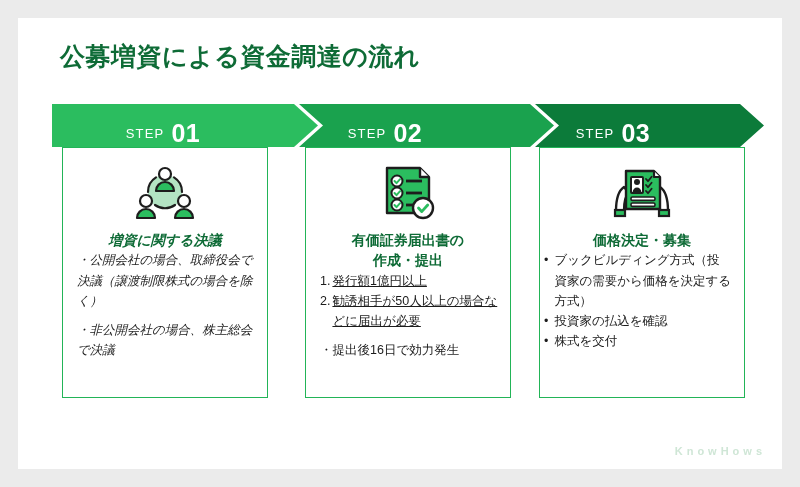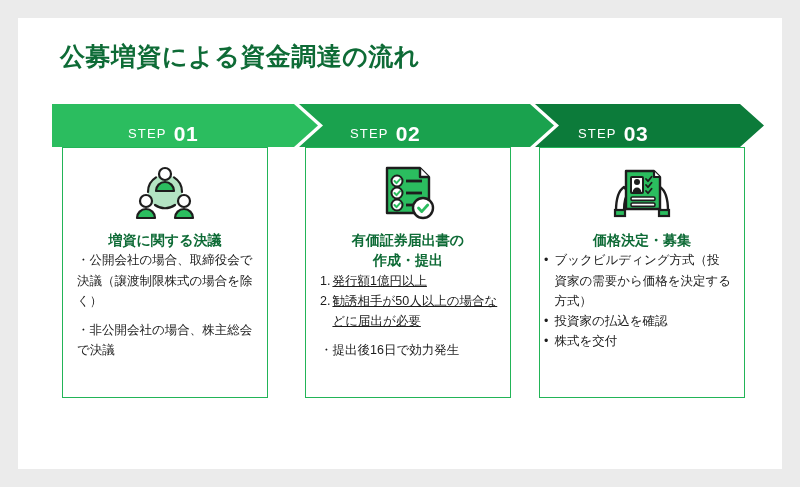--- a/index.html
+++ b/index.html
@@ -54,21 +54,21 @@
     gap: 7px;
     color: #ffffff;
     pointer-events: none;
   }
   .step-word {
     font-size: 13px;
     font-weight: normal;
     letter-spacing: 1.2px;
   }
   .step-num {
-    font-size: 21px;
+    font-size: 25px;
     font-weight: bold;
     letter-spacing: 0.5px;
   }
   .sl1 { left: 0px;   width: 222px; }
   .sl2 { left: 222px; width: 222px; }
   .sl3 { left: 450px; width: 222px; }
 
   
   .cards {
     position: absolute;
@@ -79,21 +79,21 @@
   }
   .card {
     position: absolute;
     top: 0;
     width: 206px;
     height: 251px;
     border: 1px solid #22b457;
     box-sizing: border-box;
     background: #ffffff;
   }
-  .card1 { left: 10px; }
+  .card1 { left: 10px; font-style: italic; }
   .card2 { left: 253px; }
   .card3 { left: 487px; }
 
   .card-icon {
     height: 62px;
     margin-top: 14px;
     display: flex;
     align-items: center;
     justify-content: center;
   }
@@ -280,15 +280,16 @@
             <span class="bl-mark">•</span>
             <span class="bl-txt">株式を交付</span>
           </div>
         </div>
       </div>
     </div>
 
   </div>
 
   <div class="logo">
+    <div class="logo-rom">KnowHows</div>
   </div>
 
 </div>
 
 </body></html>

